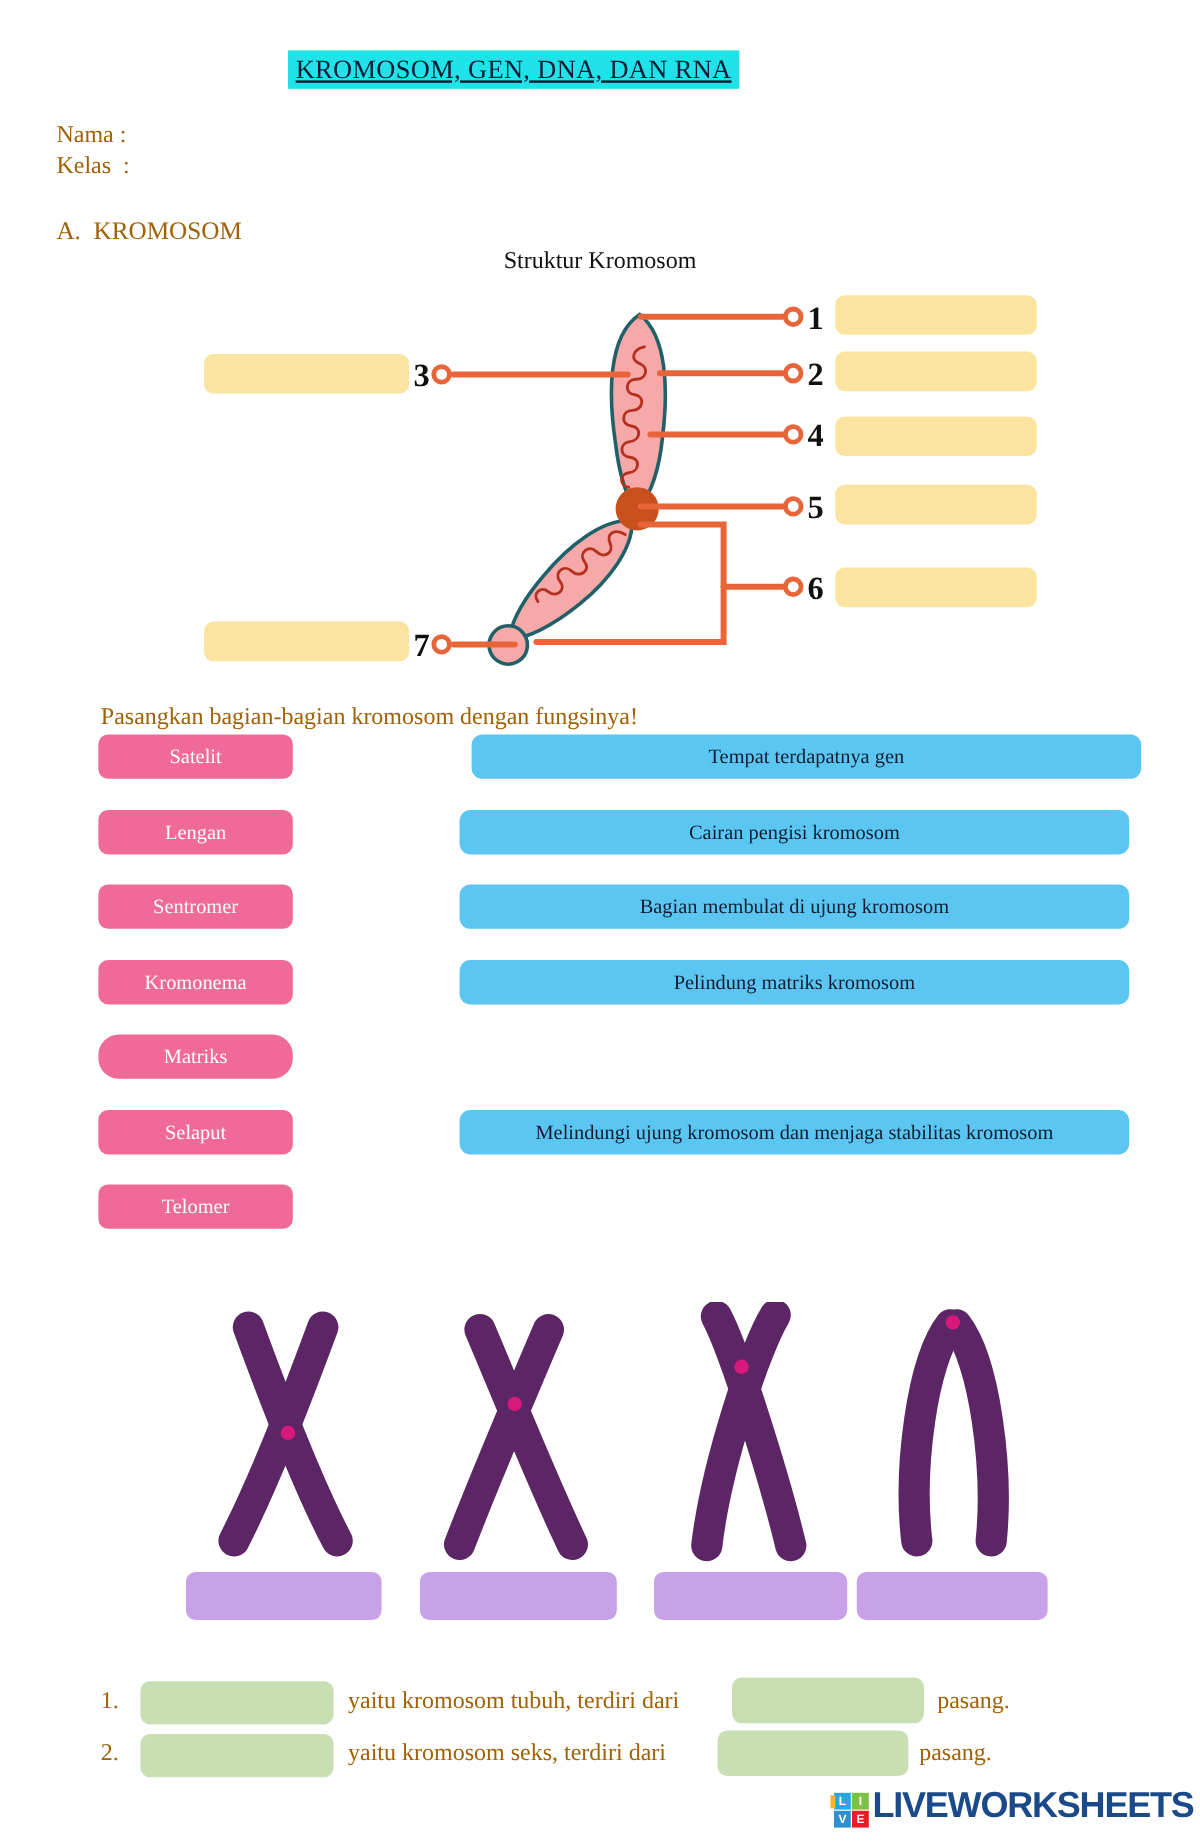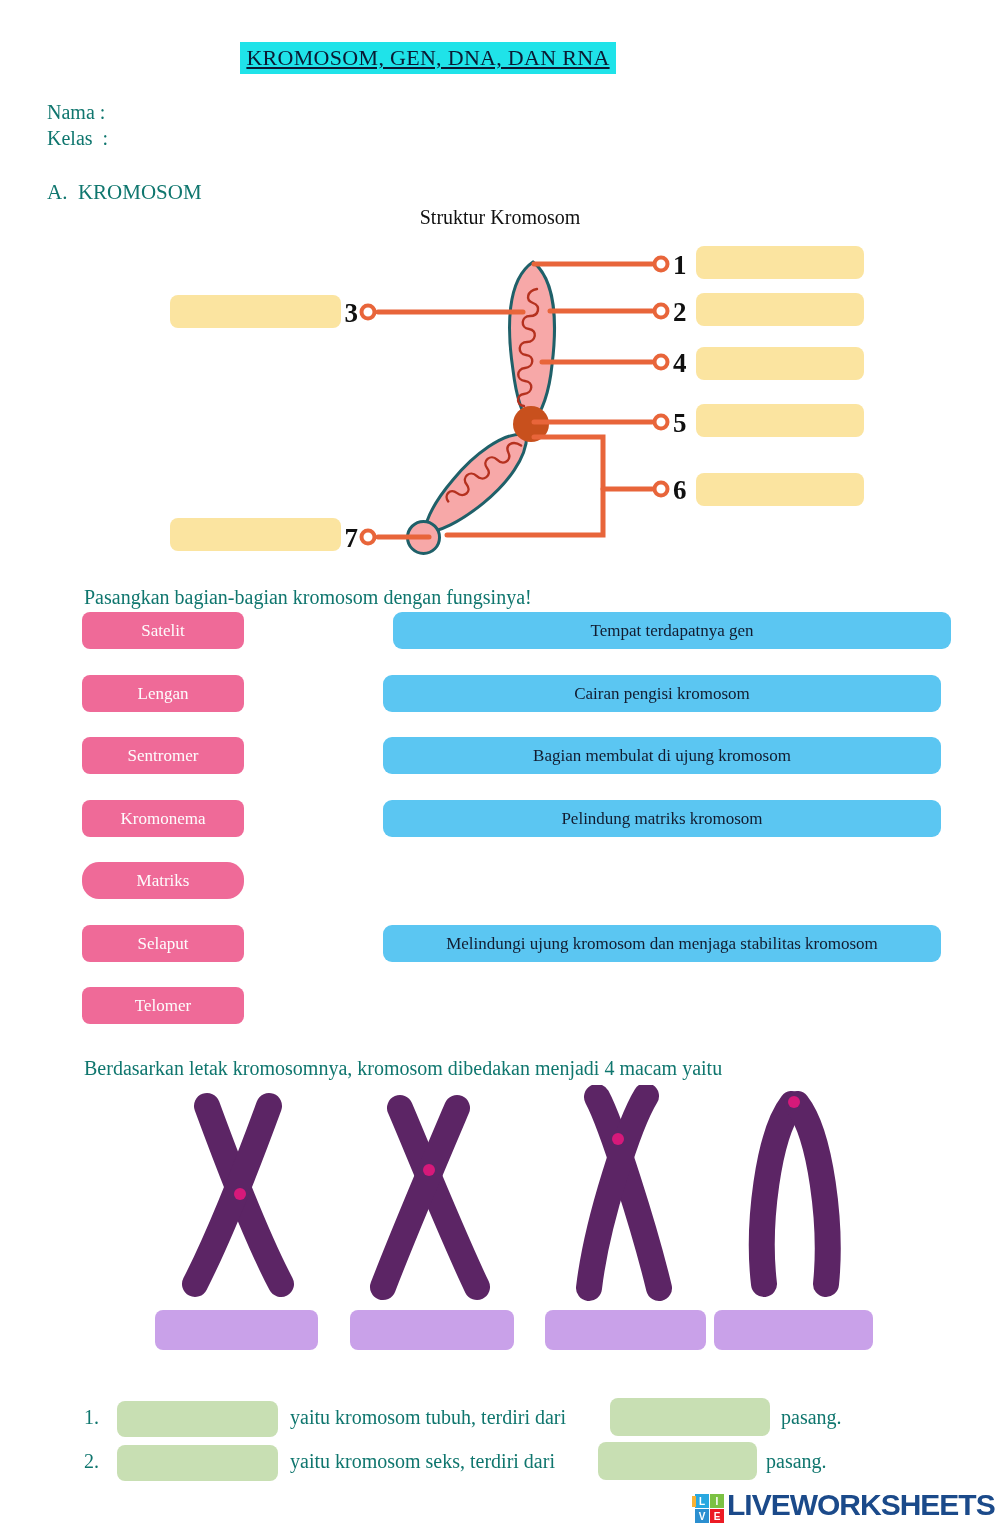--- a/index.html
+++ b/index.html
@@ -2,21 +2,21 @@
 <html><head>
 <meta charset="utf-8">
 <style>
   html,body{margin:0;padding:0;background:#fff;}
   #page{position:relative;width:1000px;height:1534px;background:#ffffff;
         font-family:"Liberation Serif",serif;color:#111;overflow:hidden;}
   .abs{position:absolute;}
   .title-wrap{top:42px;left:0;width:856px;text-align:center;}
   .title-hl{display:inline-block;background:#1FE3E9;color:#0A1A33;font-size:22px;
             padding:3px 6px;text-decoration:underline;letter-spacing:.3px;}
-  .txt20{font-size:20px;color:#0f766e;}
+  .txt20{font-size:20px;color:#a16207;}
   .pre{white-space:pre;}
   .match-pink{background:#EF6A98;color:#fdfdfd;width:162px;height:37px;border-radius:8px;
               display:flex;align-items:center;justify-content:center;font-size:17px;}
   .match-blue{background:#5BC6F2;color:#121c30;width:558px;height:37px;border-radius:9px;
               display:flex;align-items:center;justify-content:center;font-size:17px;}
   .green-box{background:#C8DFB3;border-radius:8px;}
   .logo-text{font-family:"Liberation Sans",sans-serif;font-weight:800;font-size:30px;
              color:#1B4A8A;letter-spacing:-1px;}
   .logo-grid{display:grid;grid-template-columns:14px 14px;grid-template-rows:14px 14px;
              gap:1px;position:relative;}
@@ -104,21 +104,20 @@
   <div class="abs match-pink" style="left:82px;top:800px;">Kromonema</div>
   <div class="abs match-blue" style="left:383px;top:800px;">Pelindung matriks kromosom</div>
 
   <div class="abs match-pink" style="left:82px;top:862px;border-radius:17px;">Matriks</div>
 
   <div class="abs match-pink" style="left:82px;top:925px;">Selaput</div>
   <div class="abs match-blue" style="left:383px;top:925px;">Melindungi ujung kromosom dan menjaga stabilitas kromosom</div>
 
   <div class="abs match-pink" style="left:82px;top:987px;">Telomer</div>
 
-  <div class="abs txt20" style="left:84px;top:1057px;">Berdasarkan letak kromosomnya, kromosom dibedakan menjadi 4 macam yaitu</div>
 
   <svg class="abs" style="left:140px;top:1085px;" width="750" height="280" viewBox="140 1085 750 280">
     <g stroke="#5C2565" stroke-width="26" stroke-linecap="round" fill="none">
       <path d="M207,1106 C225,1155 255,1235 281,1284"></path>
       <path d="M269,1106 C251,1155 220,1235 195,1284"></path>
       <path d="M400,1108 C418,1150 452,1235 477,1287"></path>
       <path d="M457,1108 C440,1148 405,1230 383,1287"></path>
       <path d="M597,1097 C612,1125 645,1230 659,1288"></path>
       <path d="M646,1096 C630,1122 597,1220 589,1288"></path>
       <path d="M792,1104 C768,1135 757,1225 764,1284"></path>

